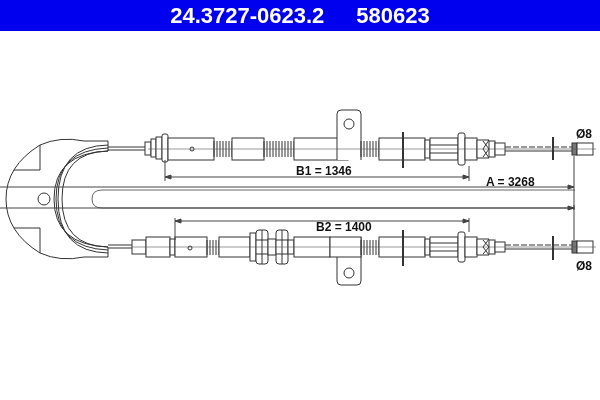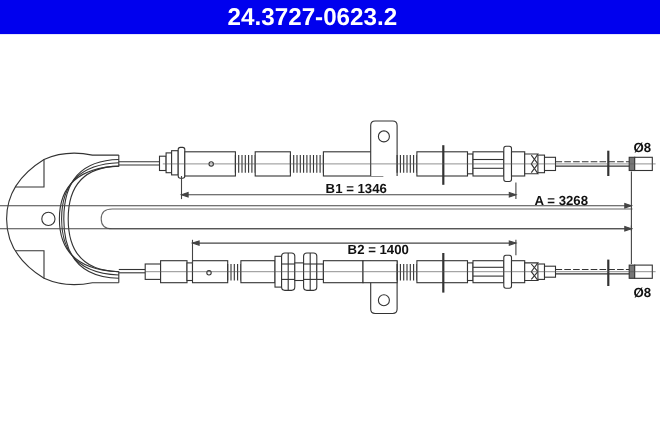--- a/index.html
+++ b/index.html
@@ -14,20 +14,21 @@
     .header .gap { width: 32px; }
     .drawing { position: absolute; left: 0; top: 31px; width: 600px; height: 369px; }
     svg text { font-family: "Liberation Sans", sans-serif; font-weight: bold; }
   </style>
 </head>
 <body>
 
 <div class="header">
   <span>24.3727-0623.2</span>
   <span class="gap"></span>
+  <span>580623</span>
 </div>
 
 <div class="drawing">
 <svg width="600" height="369" viewBox="0 31 600 369" xmlns="http://www.w3.org/2000/svg" stroke="#333" fill="none" stroke-width="1">
 
   <g>
     <path d="M108,141 L84,141 Q60,136 40,145 Q6,166 6,199 Q6,232 40,253 Q60,262 84,257 L108,257" fill="#fff"></path>
     <path d="M40,145 L40,170 L14,170"></path>
     <path d="M40,253 L40,228 L14,228"></path>
     <circle cx="44" cy="199" r="6" fill="#fff"></circle>

